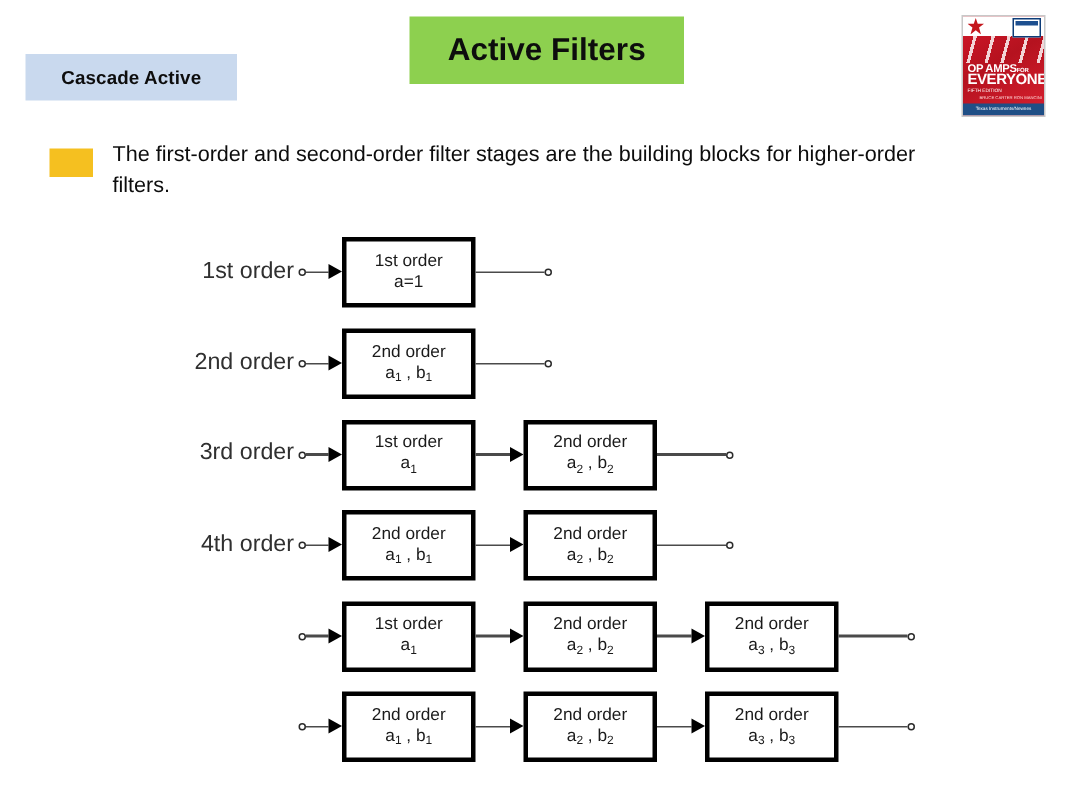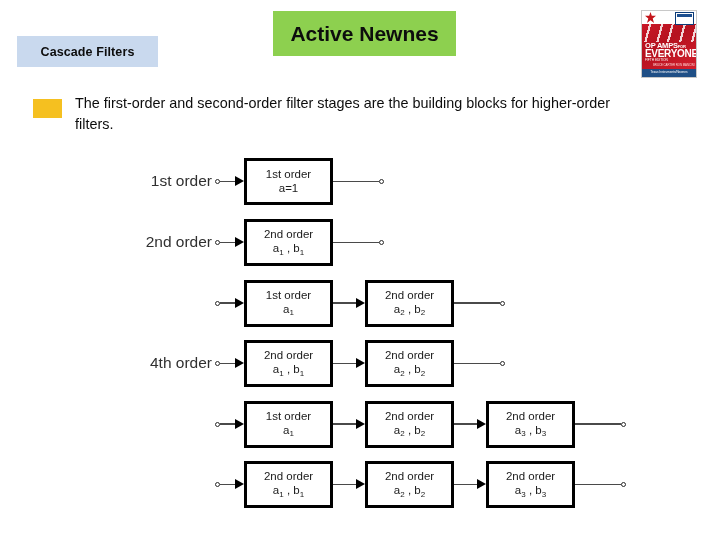--- a/index.html
+++ b/index.html
@@ -174,21 +174,21 @@
     top: 93px;
     width: 565px;
     font-size: 14.4px;
     line-height: 21px;
     color: #0d0d0d;
   }
 
   
   #diagram {
     position: absolute;
-    left: 16px;
+    left: 0;
     top: 0;
     width: 628px;
     height: 540px;
     text-decoration: underline;
   }
   .row-label {
     position: absolute;
     font-size: 15.5px;
     color: #303030;
     white-space: nowrap;
@@ -240,25 +240,25 @@
     box-sizing: border-box;
     border: 1.4px solid #2a2a2a;
     border-radius: 50%;
     background: #ffffff;
   }
 </style>
 </head>
 <body>
 
 <div id="section-tab">
-  <span id="section-tab-label">Cascade Filters</span>
+  <span id="section-tab-label">Cascade Active</span>
 </div>
 
 <div id="title-banner">
-  <span id="title-banner-text">Active Newnes</span>
+  <span id="title-banner-text">Active Filters</span>
 </div>
 
 <div id="book-thumb">
   <div class="bk-body"></div>
   <div class="bk-swoosh"></div>
   <div class="bk-topstripe"></div>
   <div class="bk-logo"></div>
   <div class="bk-badge">
     <div class="bk-badge-in"></div>
   </div>
@@ -291,20 +291,21 @@
     <div class="row-label" style="left: 76px; width: 120px; top: 232.5px;">2nd order</div>
     <div class="terminal" style="left: 199px; top: 240px;"></div>
     <div class="wire" style="left: 204px; top: 241.7px; width: 15px;"></div>
     <div class="arrowhead" style="left: 219px; top: 237px;"></div>
     <div class="stage-box" style="left: 228px; top: 219px; width: 89px; height: 47px;">
       <div class="stage-line1">2nd order</div>
       <div class="stage-line2">a<sub>1</sub> , b<sub>1</sub></div>
     </div>
     <div class="wire" style="left: 317px; top: 241.7px; width: 46px;"></div>
     <div class="terminal" style="left: 363px; top: 240px;"></div>
+    <div class="row-label" style="left: 76px; width: 120px; top: 293px;">3rd order</div>
     <div class="terminal" style="left: 199px; top: 300.5px;"></div>
     <div class="wire" style="left: 204px; top: 302.2px; width: 15px;"></div>
     <div class="arrowhead" style="left: 219px; top: 297.5px;"></div>
     <div class="stage-box" style="left: 228px; top: 279.5px; width: 89px; height: 47px;">
       <div class="stage-line1">1st order</div>
       <div class="stage-line2">a<sub>1</sub></div>
     </div>
     <div class="wire" style="left: 317px; top: 302.2px; width: 23px;"></div>
     <div class="arrowhead" style="left: 340px; top: 297.5px;"></div>
     <div class="stage-box" style="left: 349px; top: 279.5px; width: 89px; height: 47px;">

